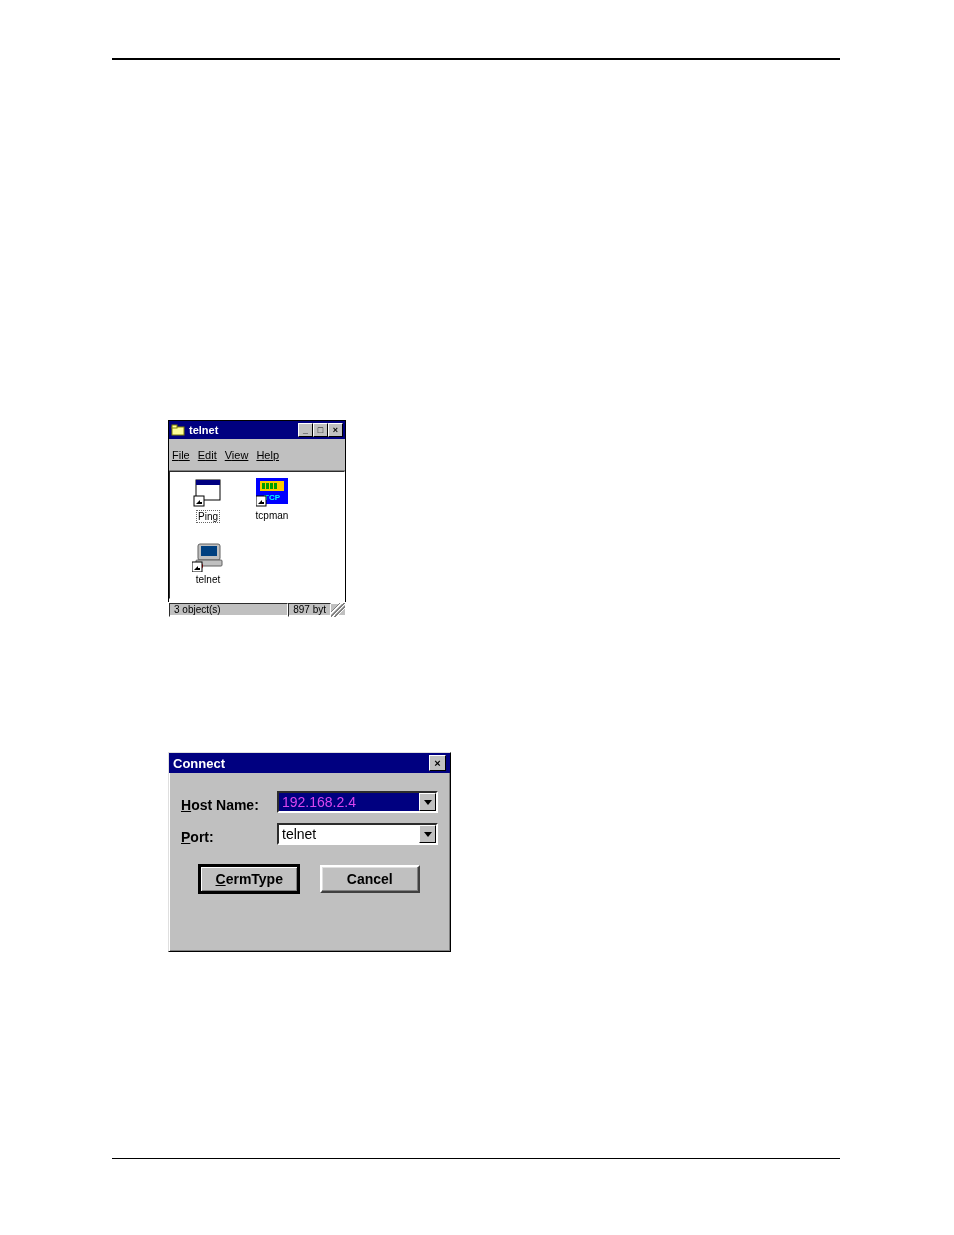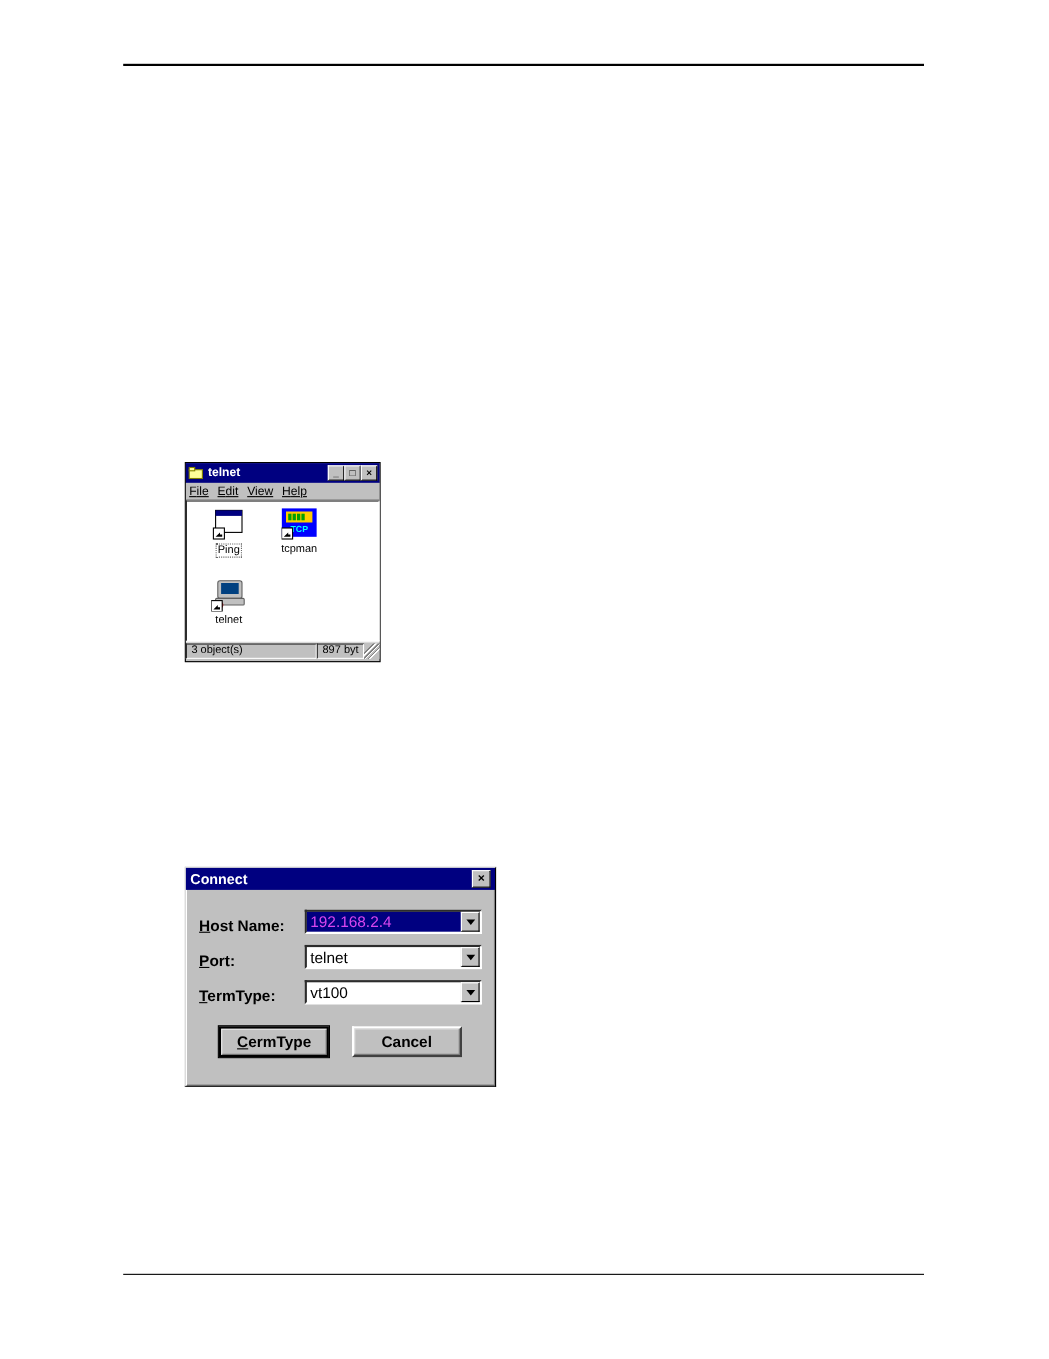--- a/index.html
+++ b/index.html
@@ -47,21 +47,21 @@
     border-left-color: #fff;
     display: flex;
     align-items: center;
     justify-content: center;
     font-size: 9px;
     font-family: "Arial";
     color: #000;
     line-height: 1;
   }
   .menubar {
-    height: 16px;
+    height: 32px;
     background: #c0c0c0;
     display: flex;
     align-items: center;
     font-size: 11px;
     padding: 0 3px;
     gap: 8px;
     border-bottom: 1px solid #808080;
   }
   .menubar span { text-decoration: underline; text-underline-offset: 1px; }
   .menubar .mi { text-decoration: none; }
@@ -85,21 +85,21 @@
   .fi .icn {
     width: 32px; height: 30px;
     margin: 0 auto 2px;
   }
   .fi .lbl { display: inline-block; text-align: center; }
   .dotted { border: 1px dotted #666; padding: 0 1px; }
 
   .statusbar {
     height: 16px;
     background: #c0c0c0;
-    border-top: 1px solid #ffffff;
+    border-top: 5px solid #ffffff;
     display: flex;
     font-size: 10px;
     align-items: center;
   }
   .statusbar .cell {
     border: 1px inset #fff;
     border-top-color:#808080;
     border-left-color:#808080;
     padding: 0 4px;
     height: 14px;
@@ -110,21 +110,21 @@
     width: 14px; height: 14px;
     background:
       linear-gradient(135deg, transparent 0 6px, #808080 6px 7px, #fff 7px 8px, transparent 8px 100%),
       linear-gradient(135deg, transparent 0 9px, #808080 9px 10px, #fff 10px 11px, transparent 11px 100%),
       linear-gradient(135deg, transparent 0 12px, #808080 12px 13px, #fff 13px 14px, transparent 14px 100%);
   }
 
   
   .dialog {
     position: absolute;
-    left: 168px; top: 788px;
+    left: 168px; top: 752px;
     width: 283px; height: 200px;
     background: #c0c0c0;
     border: 1px solid #000;
     border-top-color:#dfdfdf;
     border-left-color:#dfdfdf;
     box-shadow: inset 1px 1px 0 #fff, inset -1px -1px 0 #808080;
   }
   .dlg-title {
     height: 20px;
     background: #000080;
@@ -315,27 +315,20 @@
         <div class="dd"></div>
       </div>
     </div>
     <div class="row">
       <div class="lab"><u>P</u><span>ort:</span></div>
       <div class="combo">
         <div class="val">telnet</div>
         <div class="dd"></div>
       </div>
     </div>
-    <div class="row">
-      <div class="lab"><u>T</u><span>ermType:</span></div>
-      <div class="combo">
-        <div class="val">vt100</div>
-        <div class="dd"></div>
-      </div>
-    </div>
     <div class="btnrow">
       <div class="winbtn default">
           <span><u>C</u><span>ermType</span></span>
         </div>
       <div class="winbtn">
           <span>Cancel</span>
         </div>
     </div>
   </div>
 </div>

